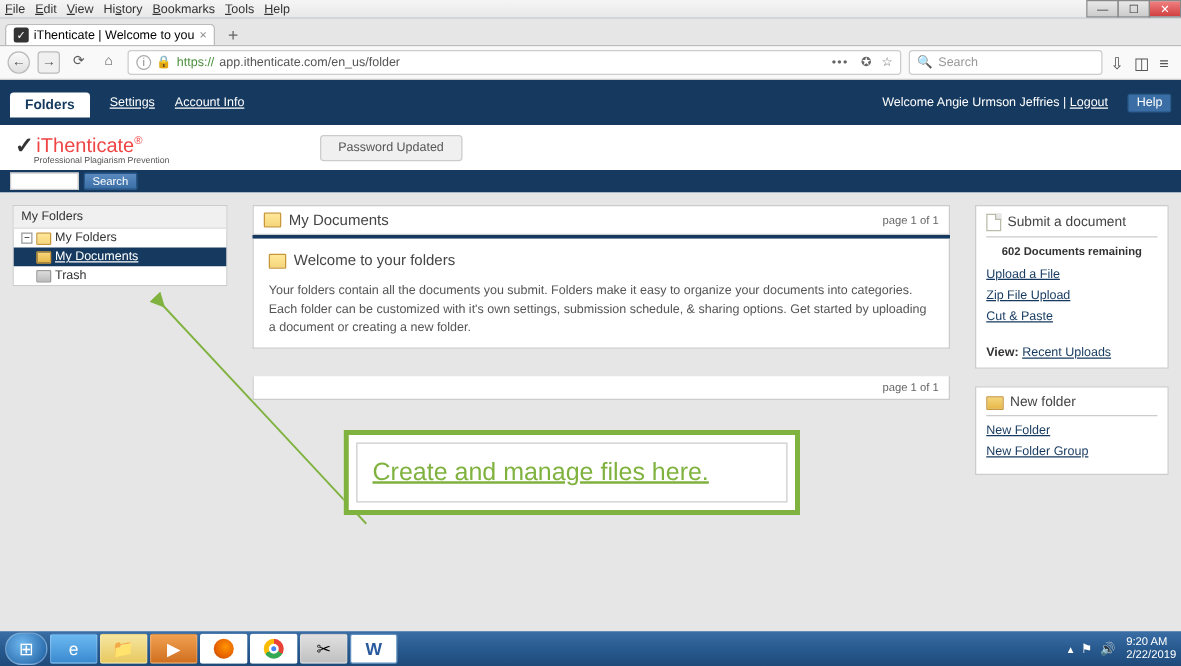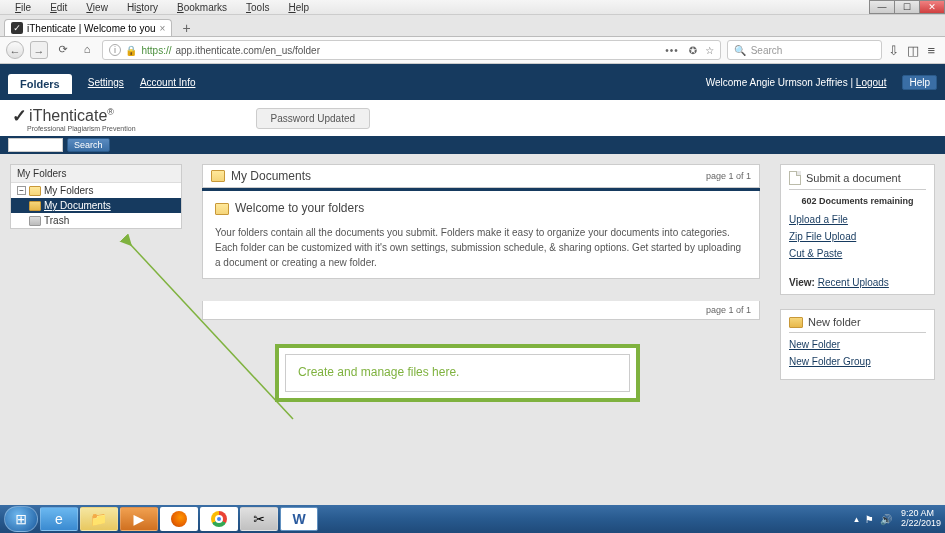--- a/index.html
+++ b/index.html
@@ -1,20 +1,20 @@
 <!DOCTYPE html>
 <html><head>
 <meta charset="utf-8">
 <style>
 * { margin: 0; padding: 0; box-sizing: border-box; }
 body { font-family: "Segoe UI", Tahoma, sans-serif; font-size: 11px; background: #bfdbf0; width: 945px; height: 533px; overflow: hidden; position: relative; }
 
 
 .menu-bar { height: 15px; background: linear-gradient(#f5f5f5,#e8e8e8); border-bottom: 1px solid #ccc; display: flex; align-items: center; padding: 0 4px; font-size: 10px; color: #333; }
-.menu-bar span { margin-right: 8px; cursor: default; margin-left: 11px; }
+.menu-bar span { margin-right: 8px; cursor: default; }
 .menu-bar span u { text-decoration: underline; }
 .win-controls { position: absolute; top: 0; right: 0; display: flex; }
 .win-controls div { width: 26px; height: 14px; border: 1px solid #888; margin-left: -1px; font-size: 9px; text-align: center; line-height: 12px; }
 .win-min { background: linear-gradient(#e8e8e8,#ccc); }
 .win-max { background: linear-gradient(#e8e8e8,#ccc); }
 .win-close { background: linear-gradient(#f08080,#d04040); color: #fff; }
 
 
 .tab-strip { height: 22px; background: #e6e6e6; display: flex; align-items: flex-end; padding-left: 4px; border-bottom: 1px solid #bbb; }
 .browser-tab { background: #fff; border: 1px solid #bbb; border-bottom: none; border-radius: 4px 4px 0 0; padding: 2px 6px; font-size: 10px; display: flex; align-items: center; gap: 4px; min-width: 150px; }
@@ -38,21 +38,21 @@
 .app-nav { height: 36px; background: #163a5f; display: flex; align-items: center; padding: 0 8px; color: #fff; font-size: 10px; }
 .app-tab-folders { background: #fff; color: #163a5f; padding: 4px 12px; border-radius: 3px 3px 0 0; margin-top: 4px; font-weight: bold; font-size: 11px; }
 .app-nav a { color: #fff; text-decoration: underline; margin-left: 16px; }
 .app-nav .spacer { flex: 1; }
 .app-nav .welcome { margin-right: 8px; }
 .help-btn { background: #3a6ea5; border: 1px solid #2a5a8a; color: #fff; padding: 1px 6px; border-radius: 2px; margin-left: 8px; font-size: 10px; }
 
 
 .app-header { background: #fff; height: 36px; display: flex; align-items: center; padding: 0 12px; }
 .logo-check { font-size: 18px; color: #333; font-weight: bold; margin-right: 2px; }
-.logo-text { font-size: 16px; color: #404040; }
+.logo-text { font-size: 16px; color: #ef4444; }
 .logo-text .reg { font-size: 9px; vertical-align: super; }
 .logo-sub { font-size: 7px; color: #555; margin-left: 15px; margin-top: -2px; }
 .pw-updated { margin-left: 120px; background: #f0f0f0; border: 1px solid #ccc; border-radius: 3px; padding: 4px 14px; font-size: 10px; color: #555; text-align: center; }
 
 
 .search-strip { height: 18px; background: #163a5f; display: flex; align-items: center; padding: 0 8px; gap: 4px; }
 .search-strip input { height: 14px; width: 55px; border: 1px solid #ccc; font-size: 10px; padding: 0 2px; }
 .search-strip button { height: 14px; background: linear-gradient(#5a8bc0,#3a6ea5); border: 1px solid #2a5a8a; color: #fff; font-size: 9px; padding: 0 6px; border-radius: 2px; }
 
 
@@ -89,21 +89,21 @@
 .panel a { display: block; color: #163a5f; text-decoration: underline; font-size: 10px; margin-bottom: 6px; }
 .view-row { font-size: 10px; color: #333; margin-top: 4px; }
 .view-row a { display: inline; }
 .doc-ico { width: 12px; height: 14px; background: #fff; border: 1px solid #bba; display: inline-block; position: relative; }
 .doc-ico::after { content: ""; position: absolute; top: -1px; right: -1px; width: 4px; height: 4px; background: #e6e6e6; border-left: 1px solid #bba; border-bottom: 1px solid #bba; }
 .newfolder-ico { width: 14px; height: 11px; background: linear-gradient(#f5d57a,#e8b84a); border: 1px solid #c89838; border-radius: 1px; display: inline-block; }
 
 
 .annotation-arrow { position: absolute; top: 70px; left: 118px; width: 200px; height: 210px; pointer-events: none; }
 .annotation-box { position: absolute; top: 190px; left: 275px; width: 365px; border: 4px solid #7fb23f; background: #fff; padding: 6px; }
-.annotation-inner { border: 1px solid #ccc; padding: 10px 12px; font-size: 12px; color: #7fb23f; line-height: 1.3; }
+.annotation-inner { border: 1px solid #ccc; padding: 10px 12px; font-size: 20px; color: #7fb23f; line-height: 1.3; text-decoration: underline; }
 
 
 .taskbar { position: absolute; bottom: 0; left: 0; right: 0; height: 28px; background: linear-gradient(#3a6ea5,#285a8f,#1f4a7a); display: flex; align-items: center; padding: 0 4px; }
 .start-orb { width: 34px; height: 26px; background: radial-gradient(circle at 40% 35%, #6fb8ef, #1a5a9e); border-radius: 13px; display: flex; align-items: center; justify-content: center; color: #fff; font-size: 14px; border: 1px solid rgba(255,255,255,0.3); }
 .task-btn { width: 38px; height: 24px; margin-left: 2px; border: 1px solid rgba(255,255,255,0.2); border-radius: 2px; display: flex; align-items: center; justify-content: center; font-size: 14px; }
 .task-btn.ie { background: linear-gradient(#6bb8f0,#3a8ad0); color: #fff; }
 .task-btn.explorer { background: linear-gradient(#f5e6a0,#e8c860); }
 .task-btn.wmp { background: linear-gradient(#f0a050,#d07020); color: #fff; }
 .task-btn.ff { background: #fff; color: #e66000; }
 .task-btn.chrome { background: #fff; }

